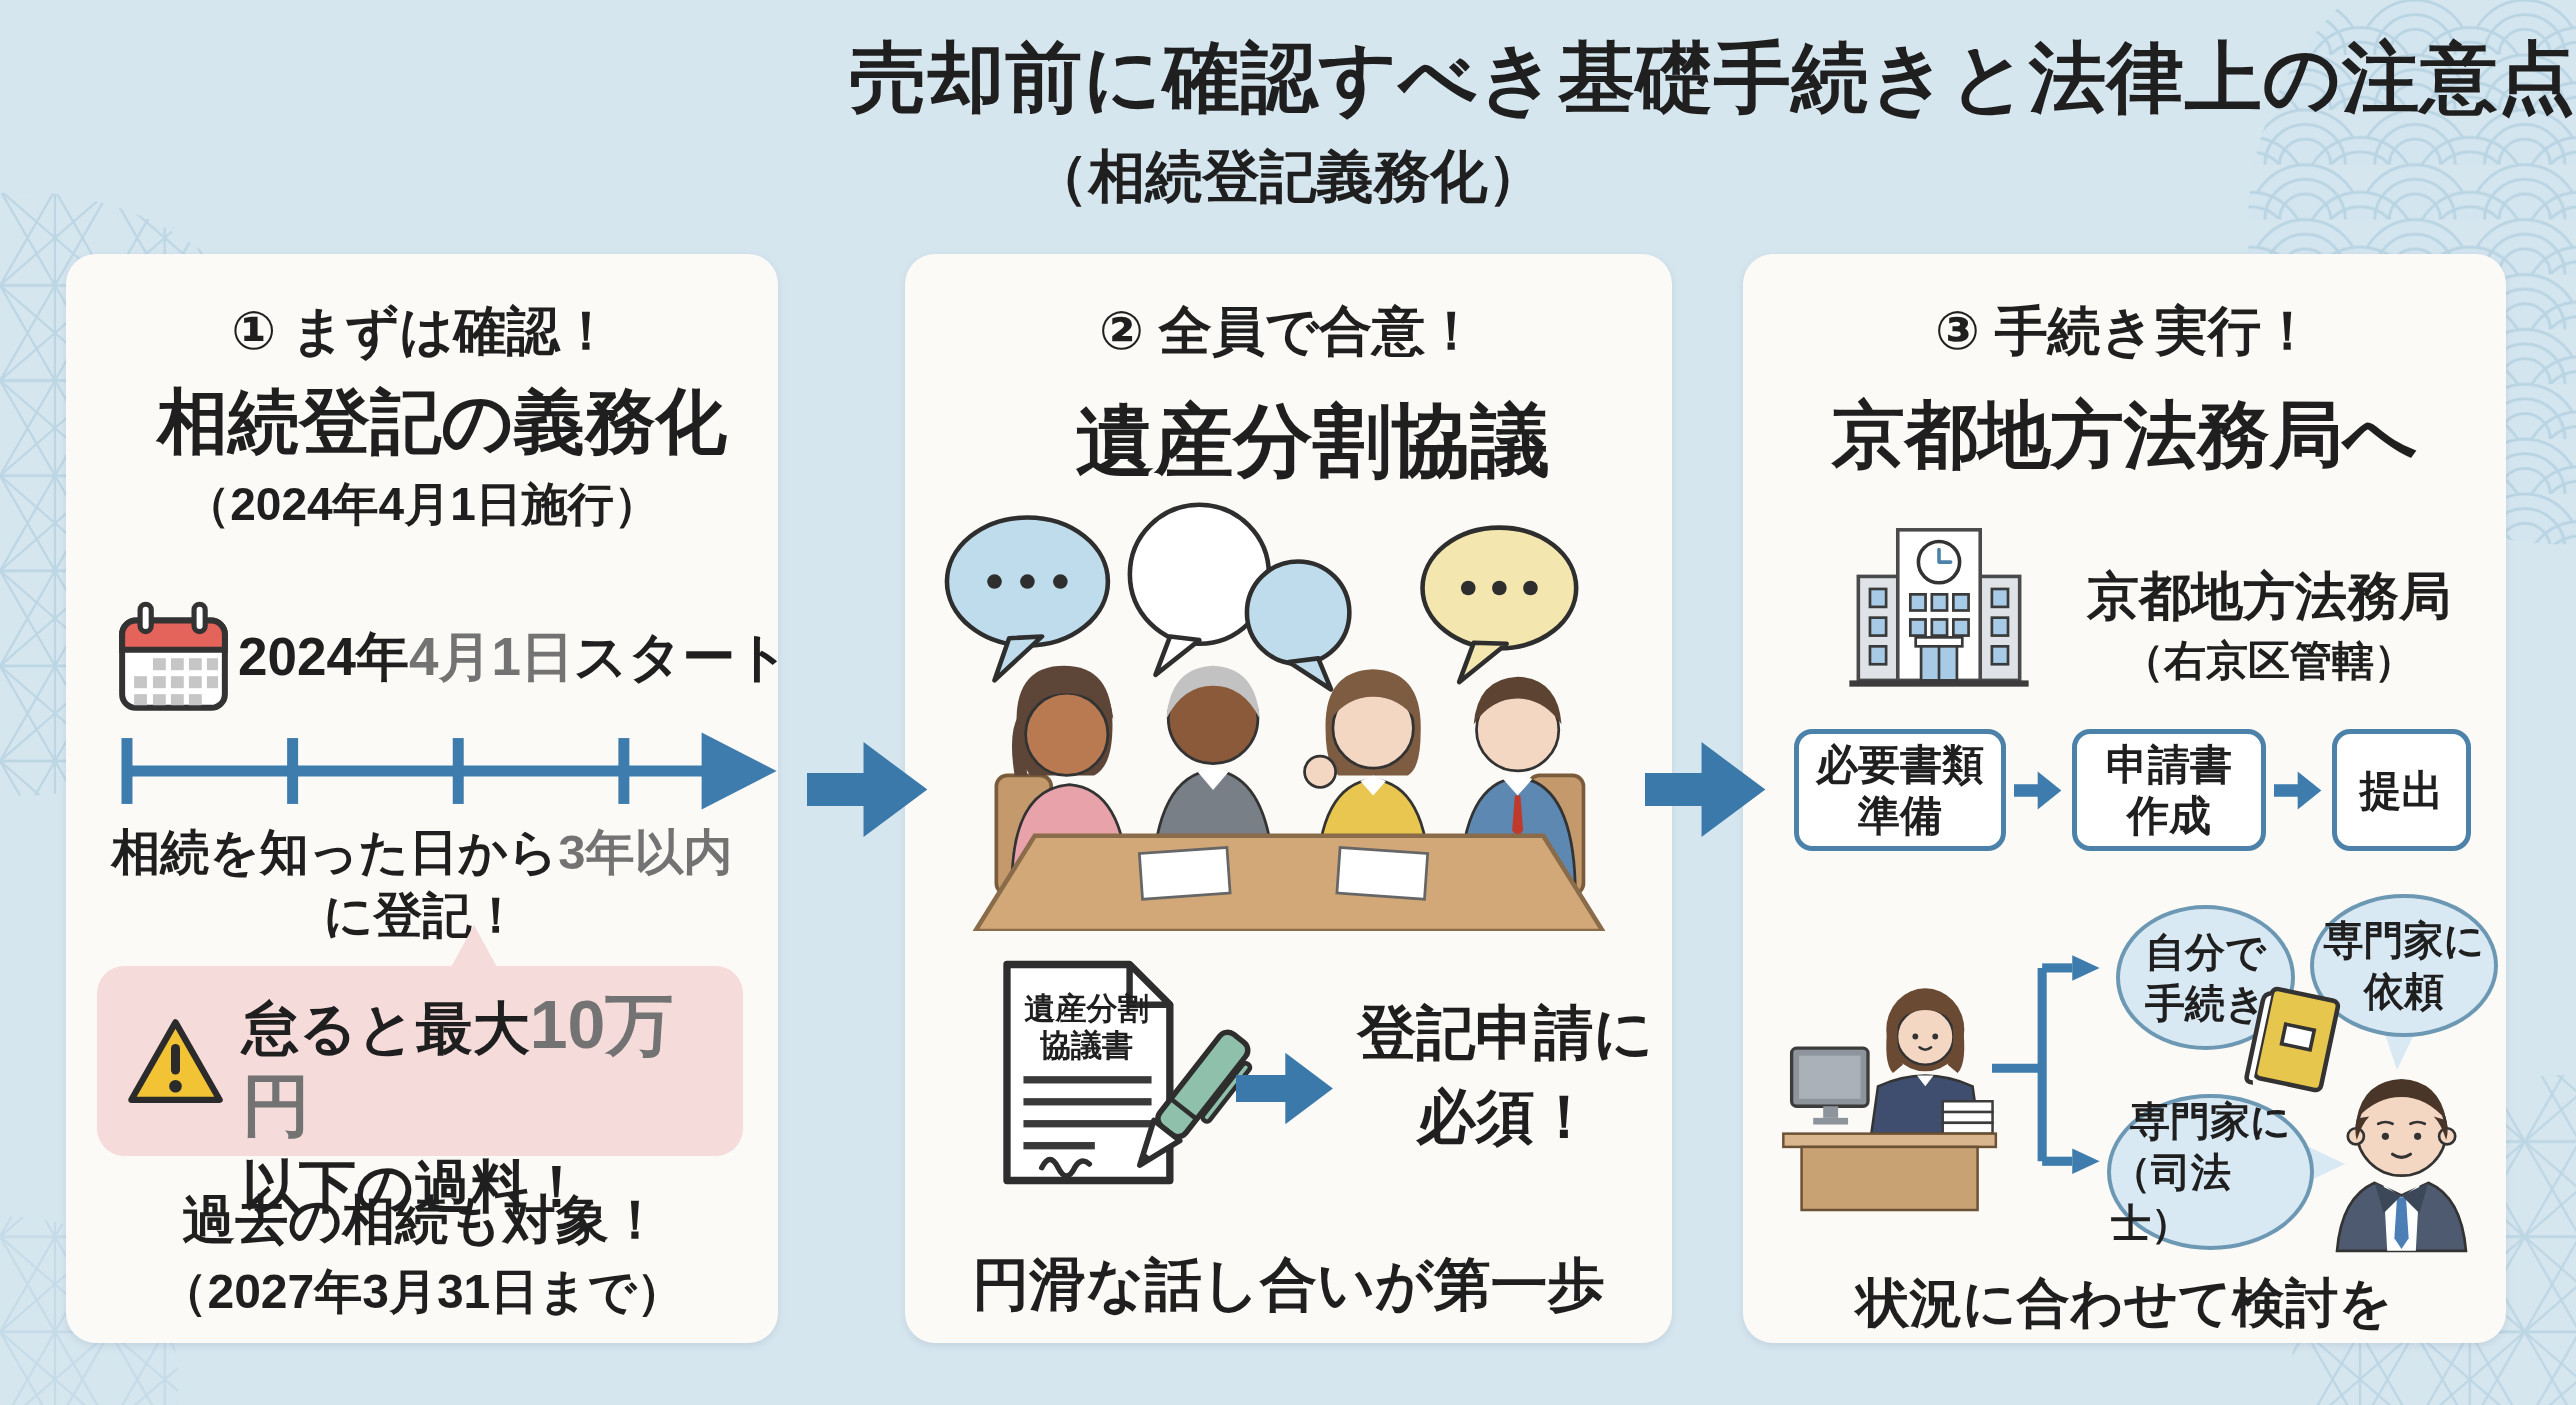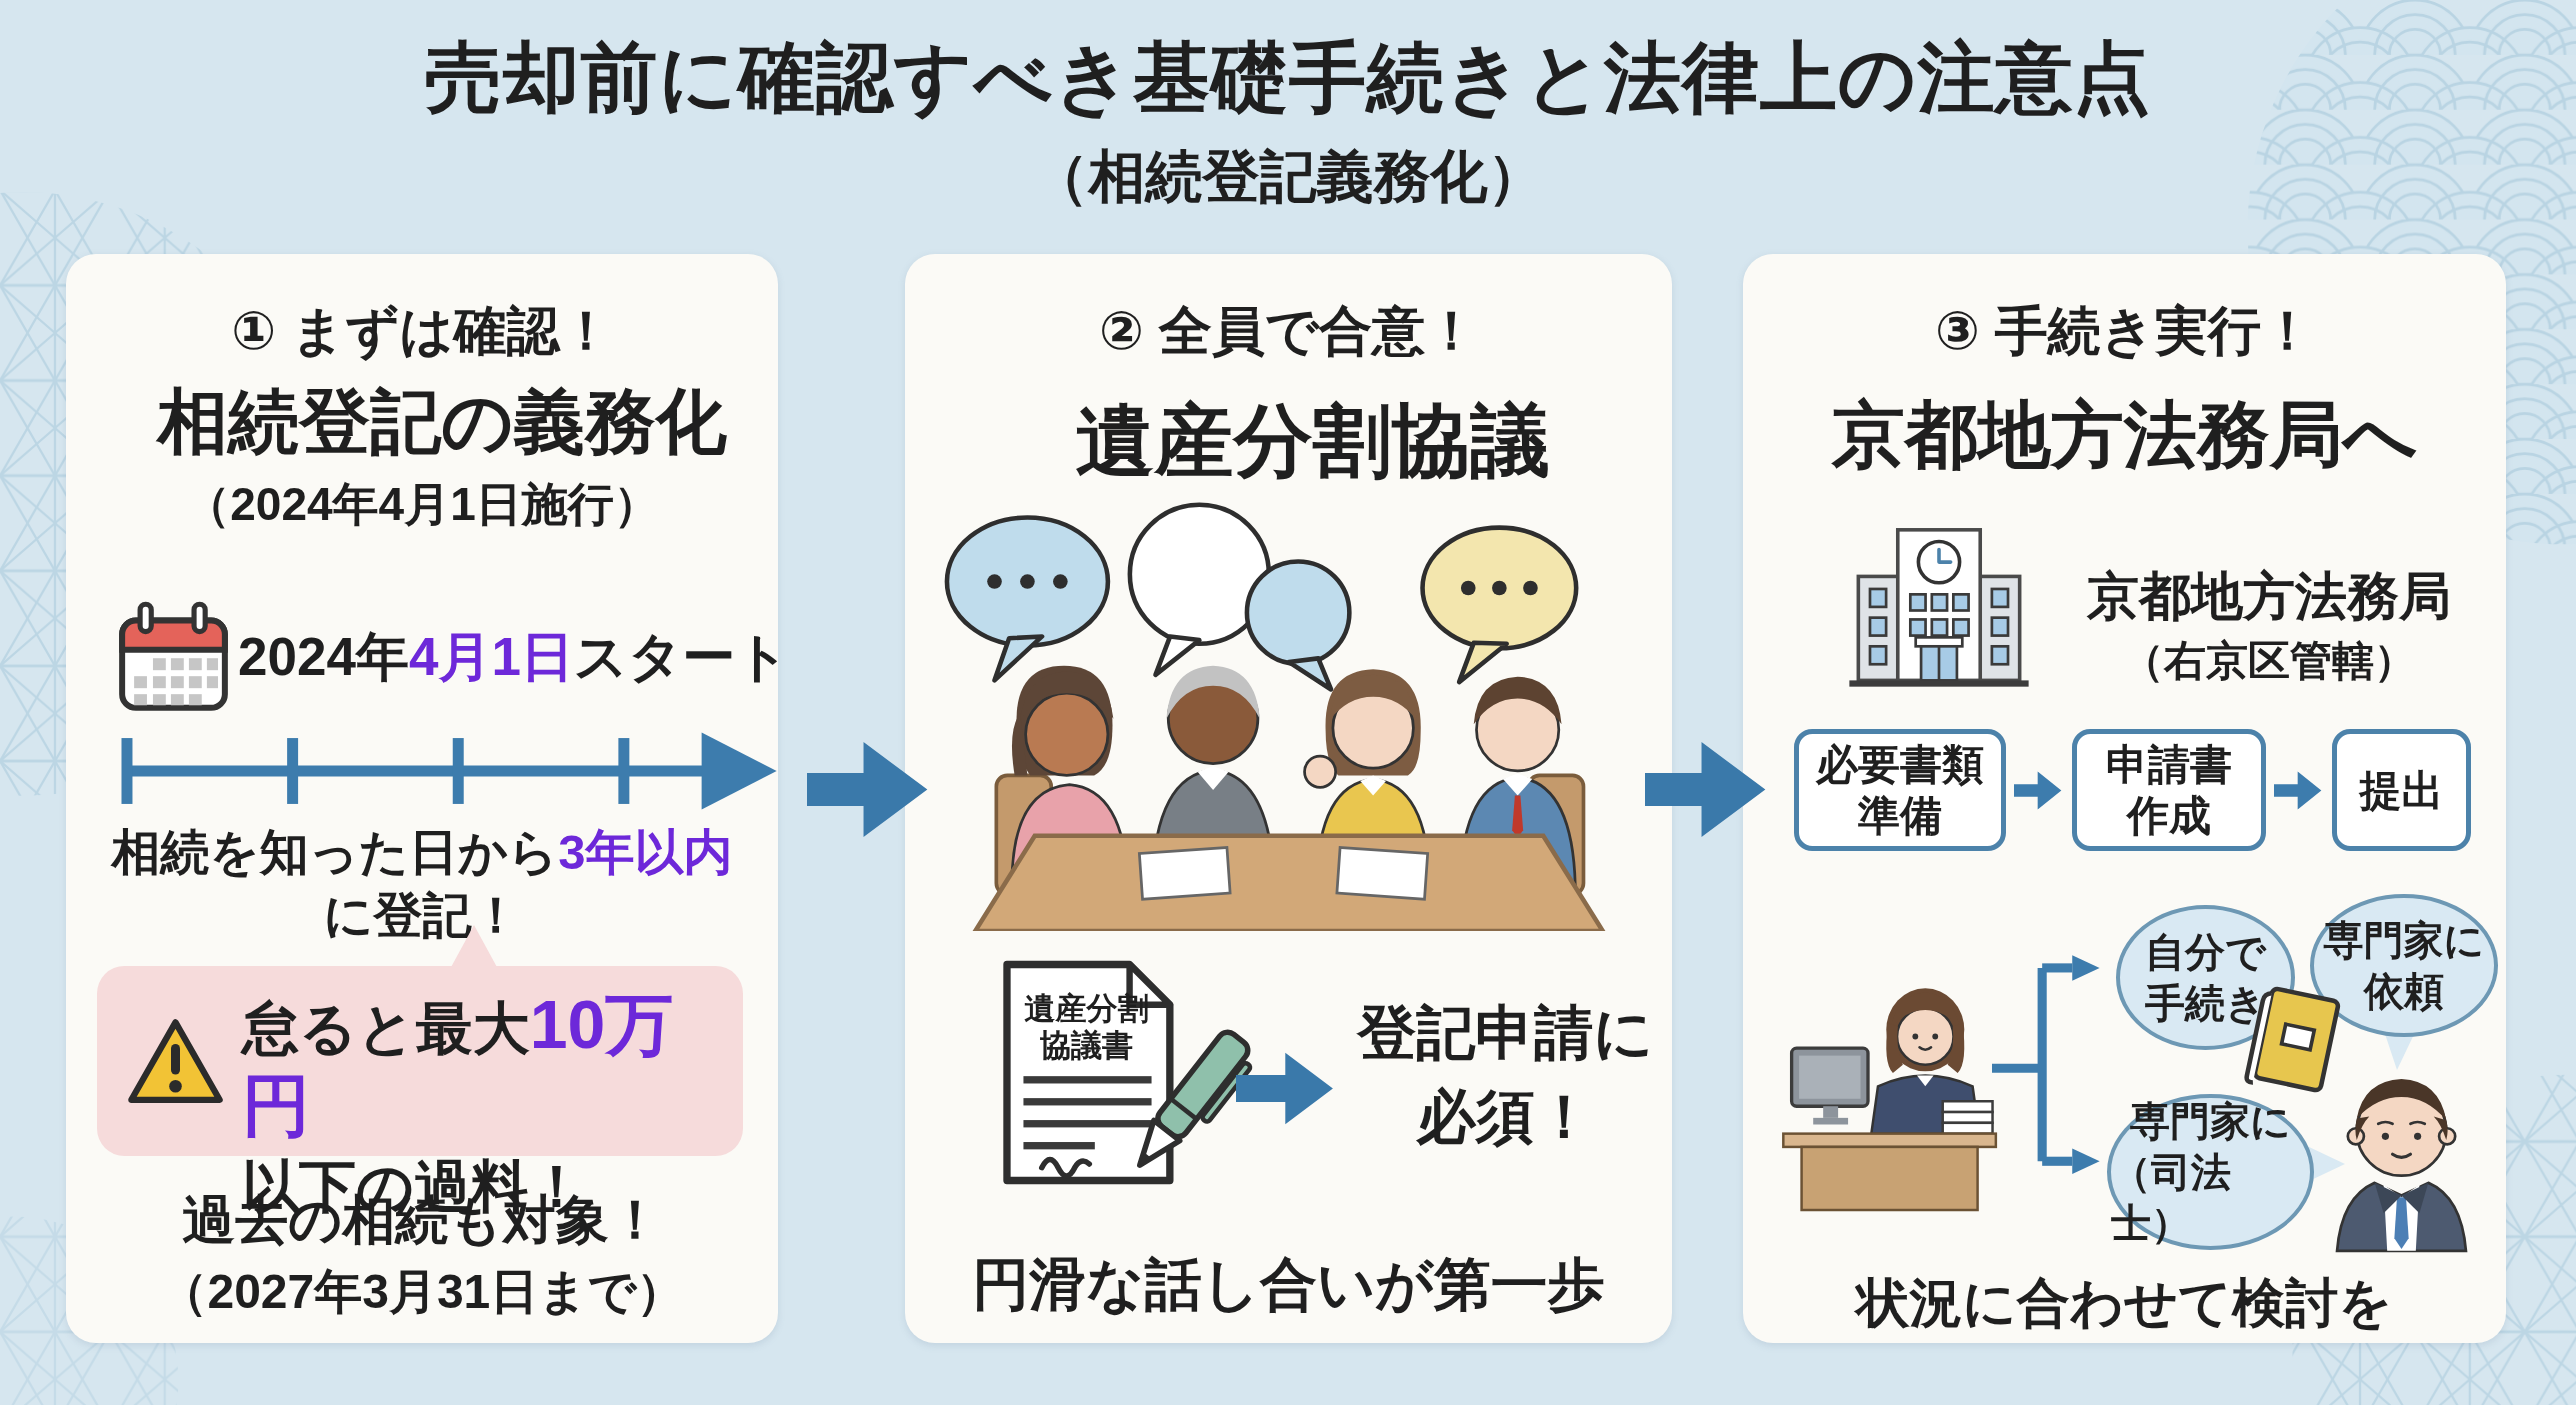--- a/index.html
+++ b/index.html
@@ -4,27 +4,27 @@
 <style>
   html,body{margin:0;padding:0;}
   body{
     width:2576px;height:1405px;
     font-family:"Liberation Sans","DejaVu Sans",sans-serif;
     font-weight:bold;color:#1f1f1f;
     background:#d6e6ef;
   }
   .page{position:relative;width:2576px;height:1405px;overflow:hidden;background:#d6e6ef;}
   .abs{position:absolute;}
-  .red{color:#6d28d9;}
+  .red{color:#737373;}
 
   
   .bg-deco{position:absolute;left:0;top:0;}
 
   
-  .title1{position:absolute;top:27.4px;left:0;right:0;text-align:center;font-size:77px;font-weight:900;letter-spacing:0.9px;}
+  .title1{position:absolute;top:27.4px;left:0;right:0;text-align:right;font-size:77px;font-weight:900;letter-spacing:0.9px;}
   .title2{position:absolute;top:139px;left:0;right:0;text-align:center;font-size:57px;font-weight:900;}
 
   
   .panel{position:absolute;top:254px;height:1089px;background:#fbfaf6;border-radius:30px;box-shadow:0 2.7px 7.3px rgba(110,135,160,.18);}
   #panel1{left:66px;width:712px;}
   #panel2{left:905px;width:767px;}
   #panel3{left:1743px;width:763px;}
 
   .step-label{position:absolute;top:42px;left:0;right:0;text-align:center;font-size:53px;font-weight:900;}
   .panel-heading{position:absolute;left:0;right:0;text-align:center;font-weight:900;}

